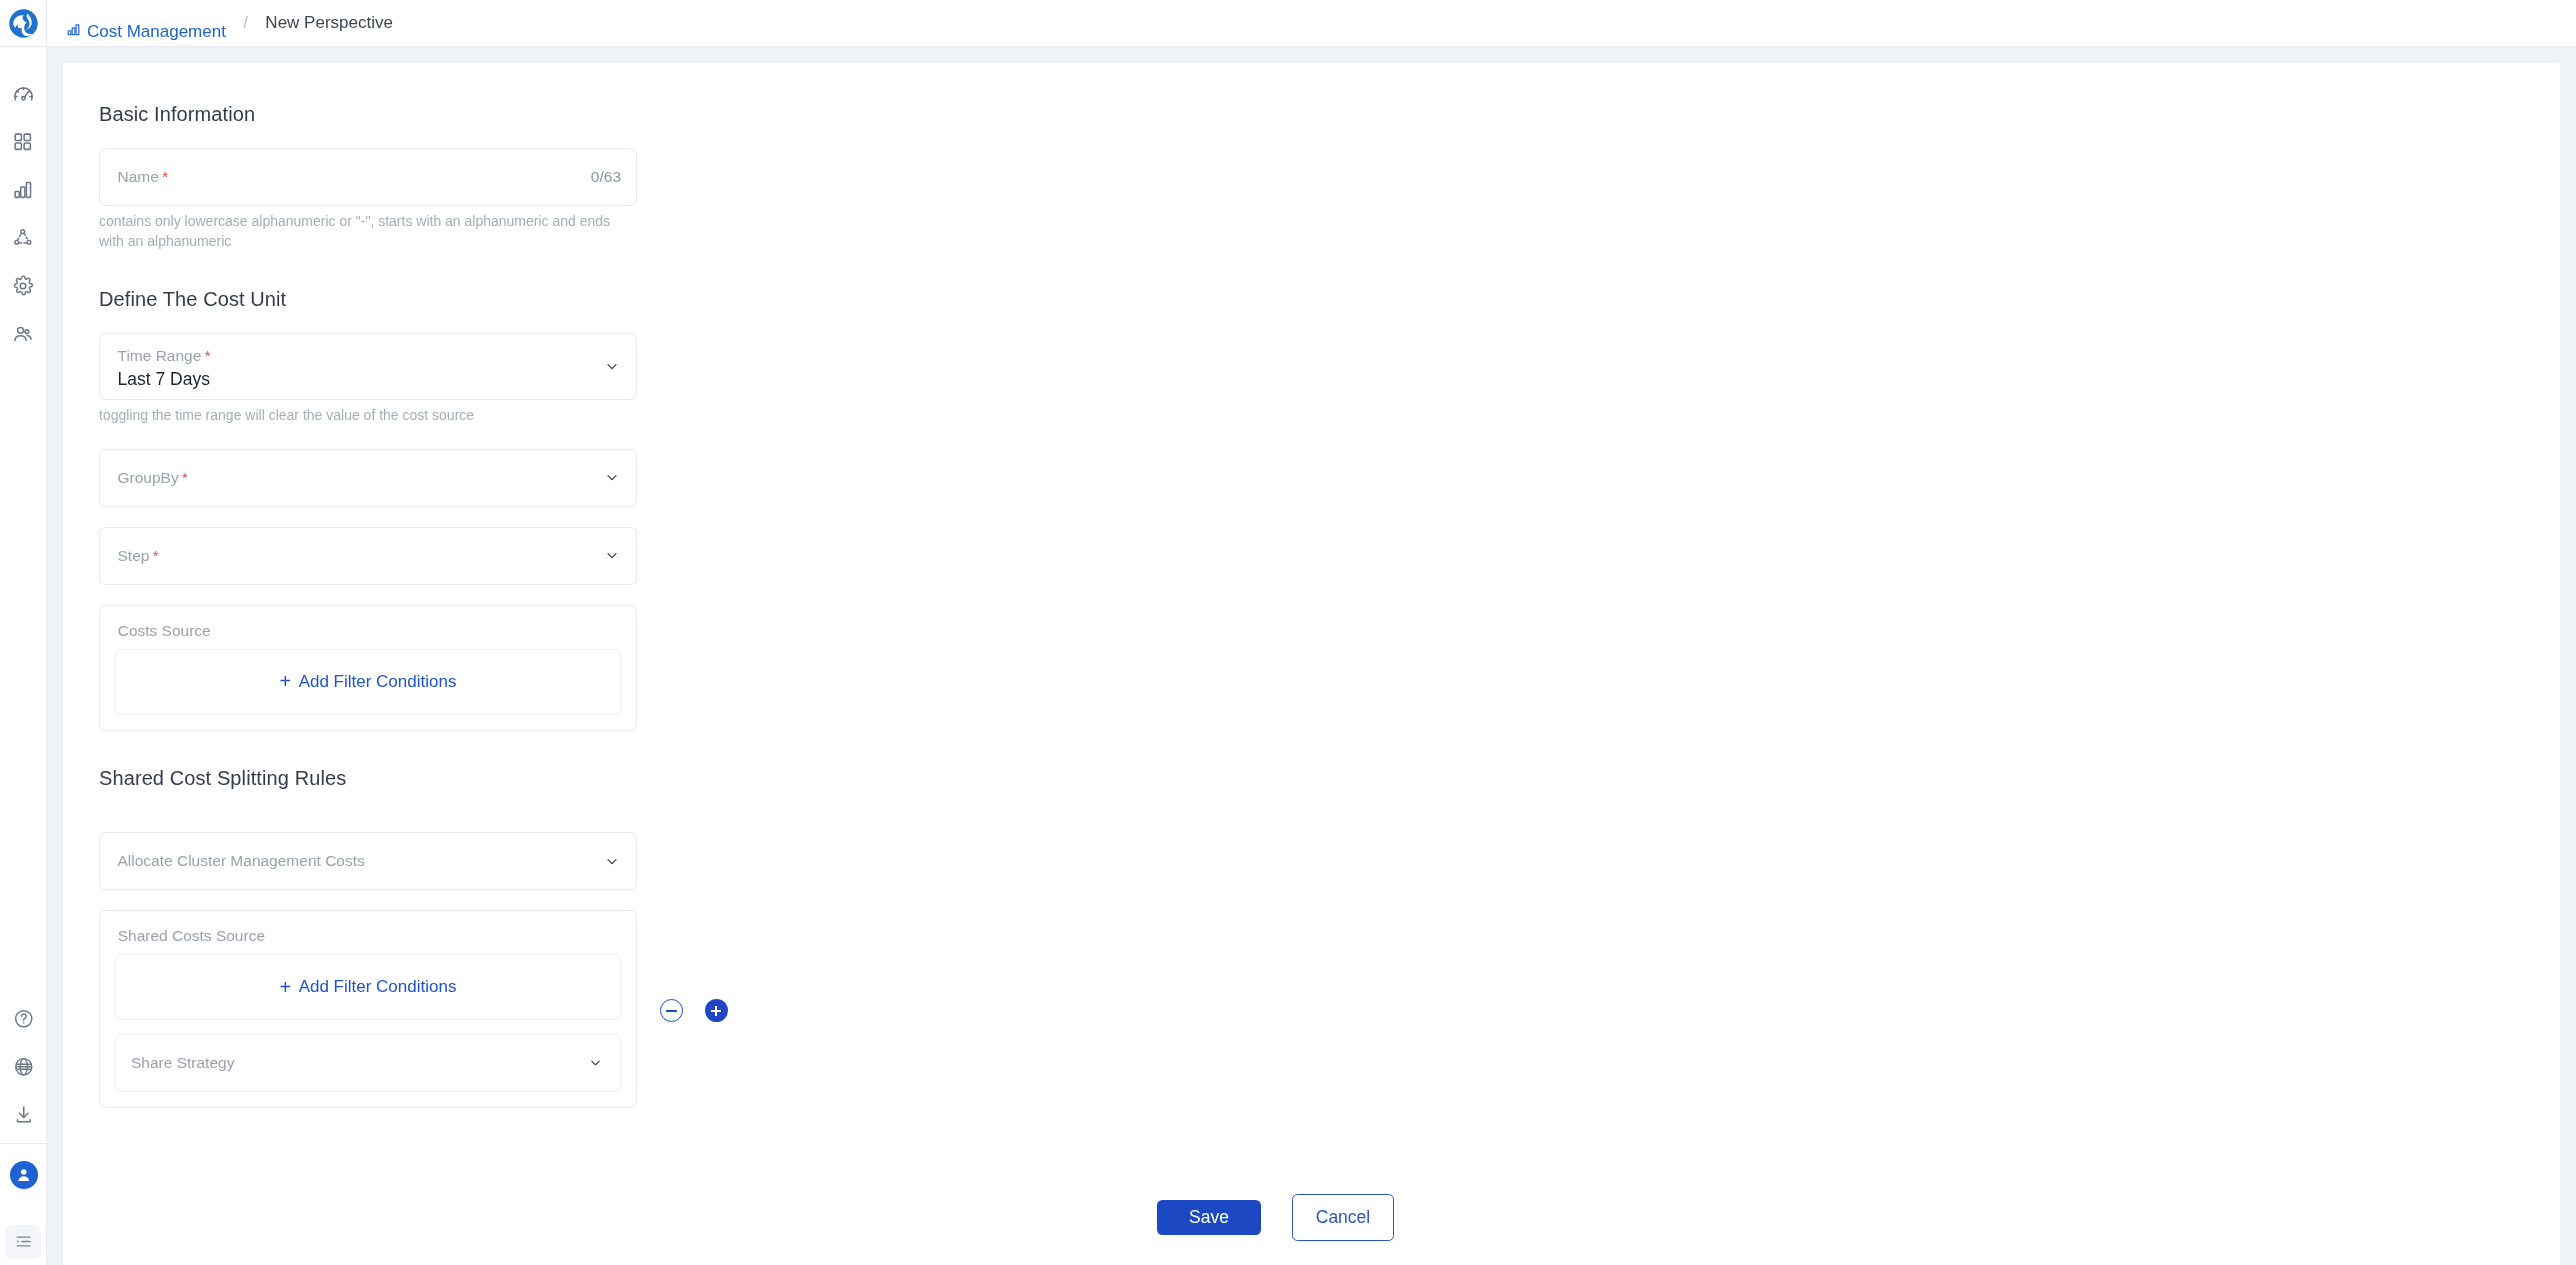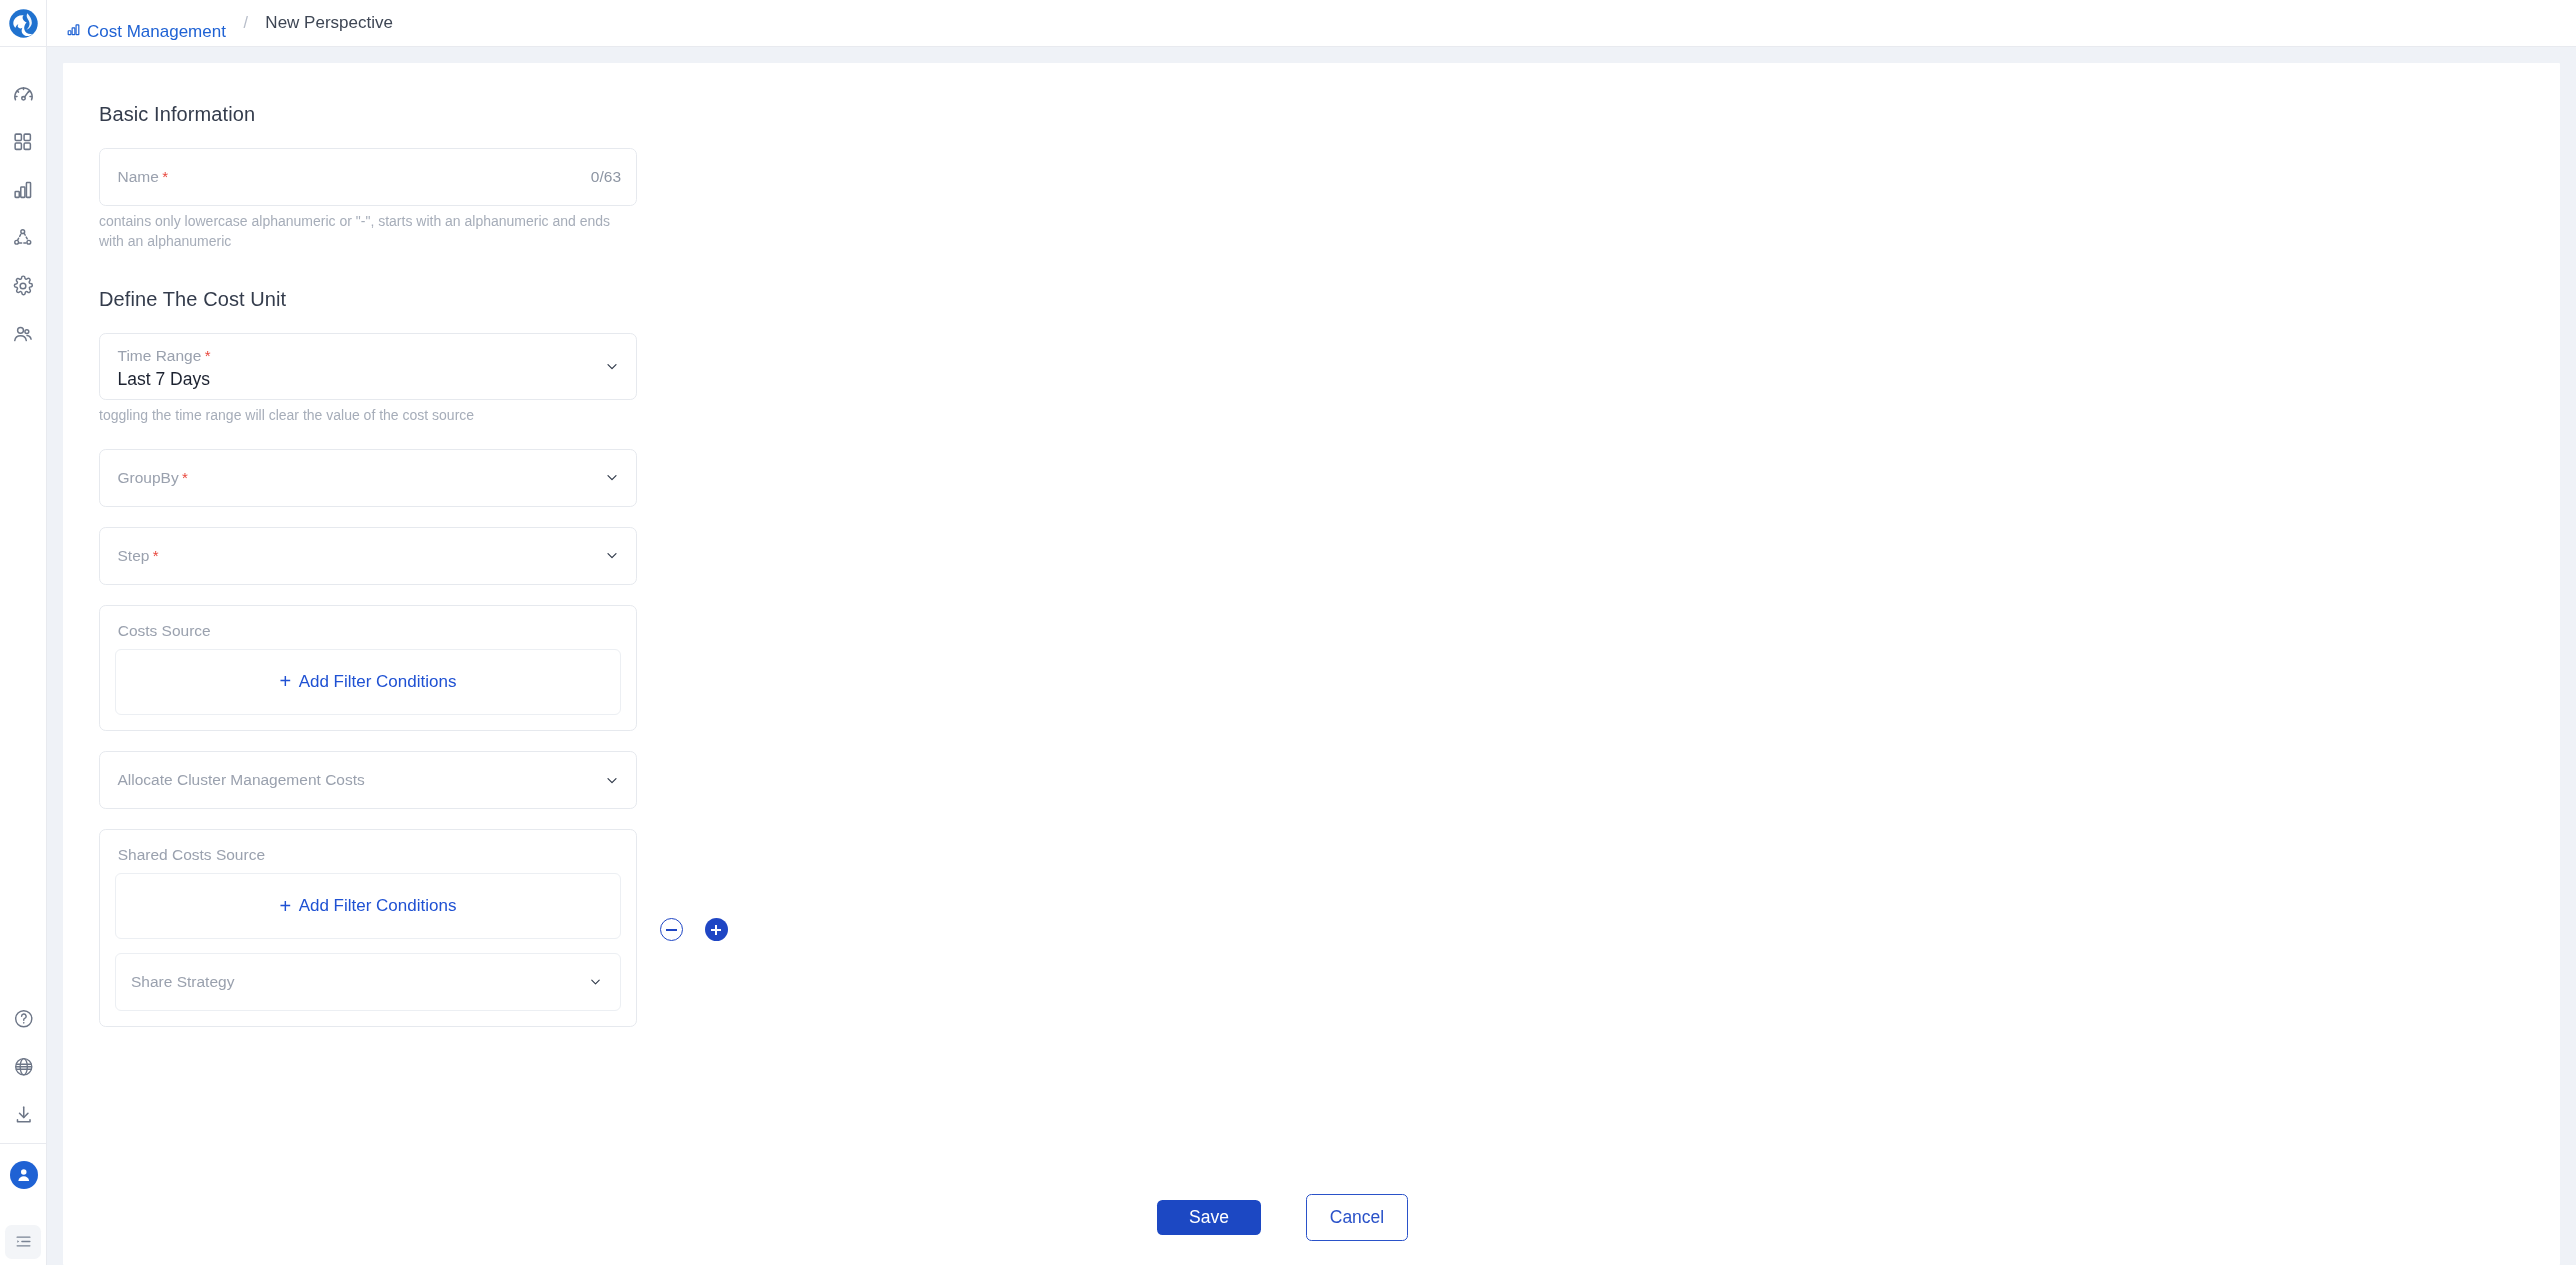--- a/index.html
+++ b/index.html
@@ -320,21 +320,21 @@
   .circ-plus::before { width: 10.8px; height: 2px; }
   .circ-plus::after { width: 2px; height: 10.8px; }
 
   
   .actions {
     position: absolute;
     left: 1094px;
     top: 1131px;
     display: flex;
     align-items: center;
-    gap: 45px;
+    gap: 31px;
   }
   .btn {
     font-size: 17.5px;
     border-radius: 5.4px;
     cursor: pointer;
     display: flex;
     align-items: center;
     justify-content: center;
     font-family: "Liberation Sans", sans-serif;
   }
@@ -571,20 +571,21 @@
           <div class="groupbox">
             <span class="gb-label">Costs Source</span>
             <div class="filter-area">
               <span class="filter-link">
                 <span class="plus-glyph">+</span>
                 <span>Add Filter Conditions</span>
               </span>
             </div>
           </div>
 
+          <div class="section-title spaced">Shared Cost Splitting Rules</div>
 
 
           <div class="gap-30"></div>
 
           <div class="field sm">
             <span class="field-label">Allocate Cluster Management Costs</span>
             <span class="chev">
               <svg width="16" height="16" viewBox="0 0 24 24" fill="none" stroke="#2f3949" stroke-width="1.8" stroke-linecap="round" stroke-linejoin="round">
                   <path d="M6 9.5 12 15.5 18 9.5"></path>
                 </svg>

